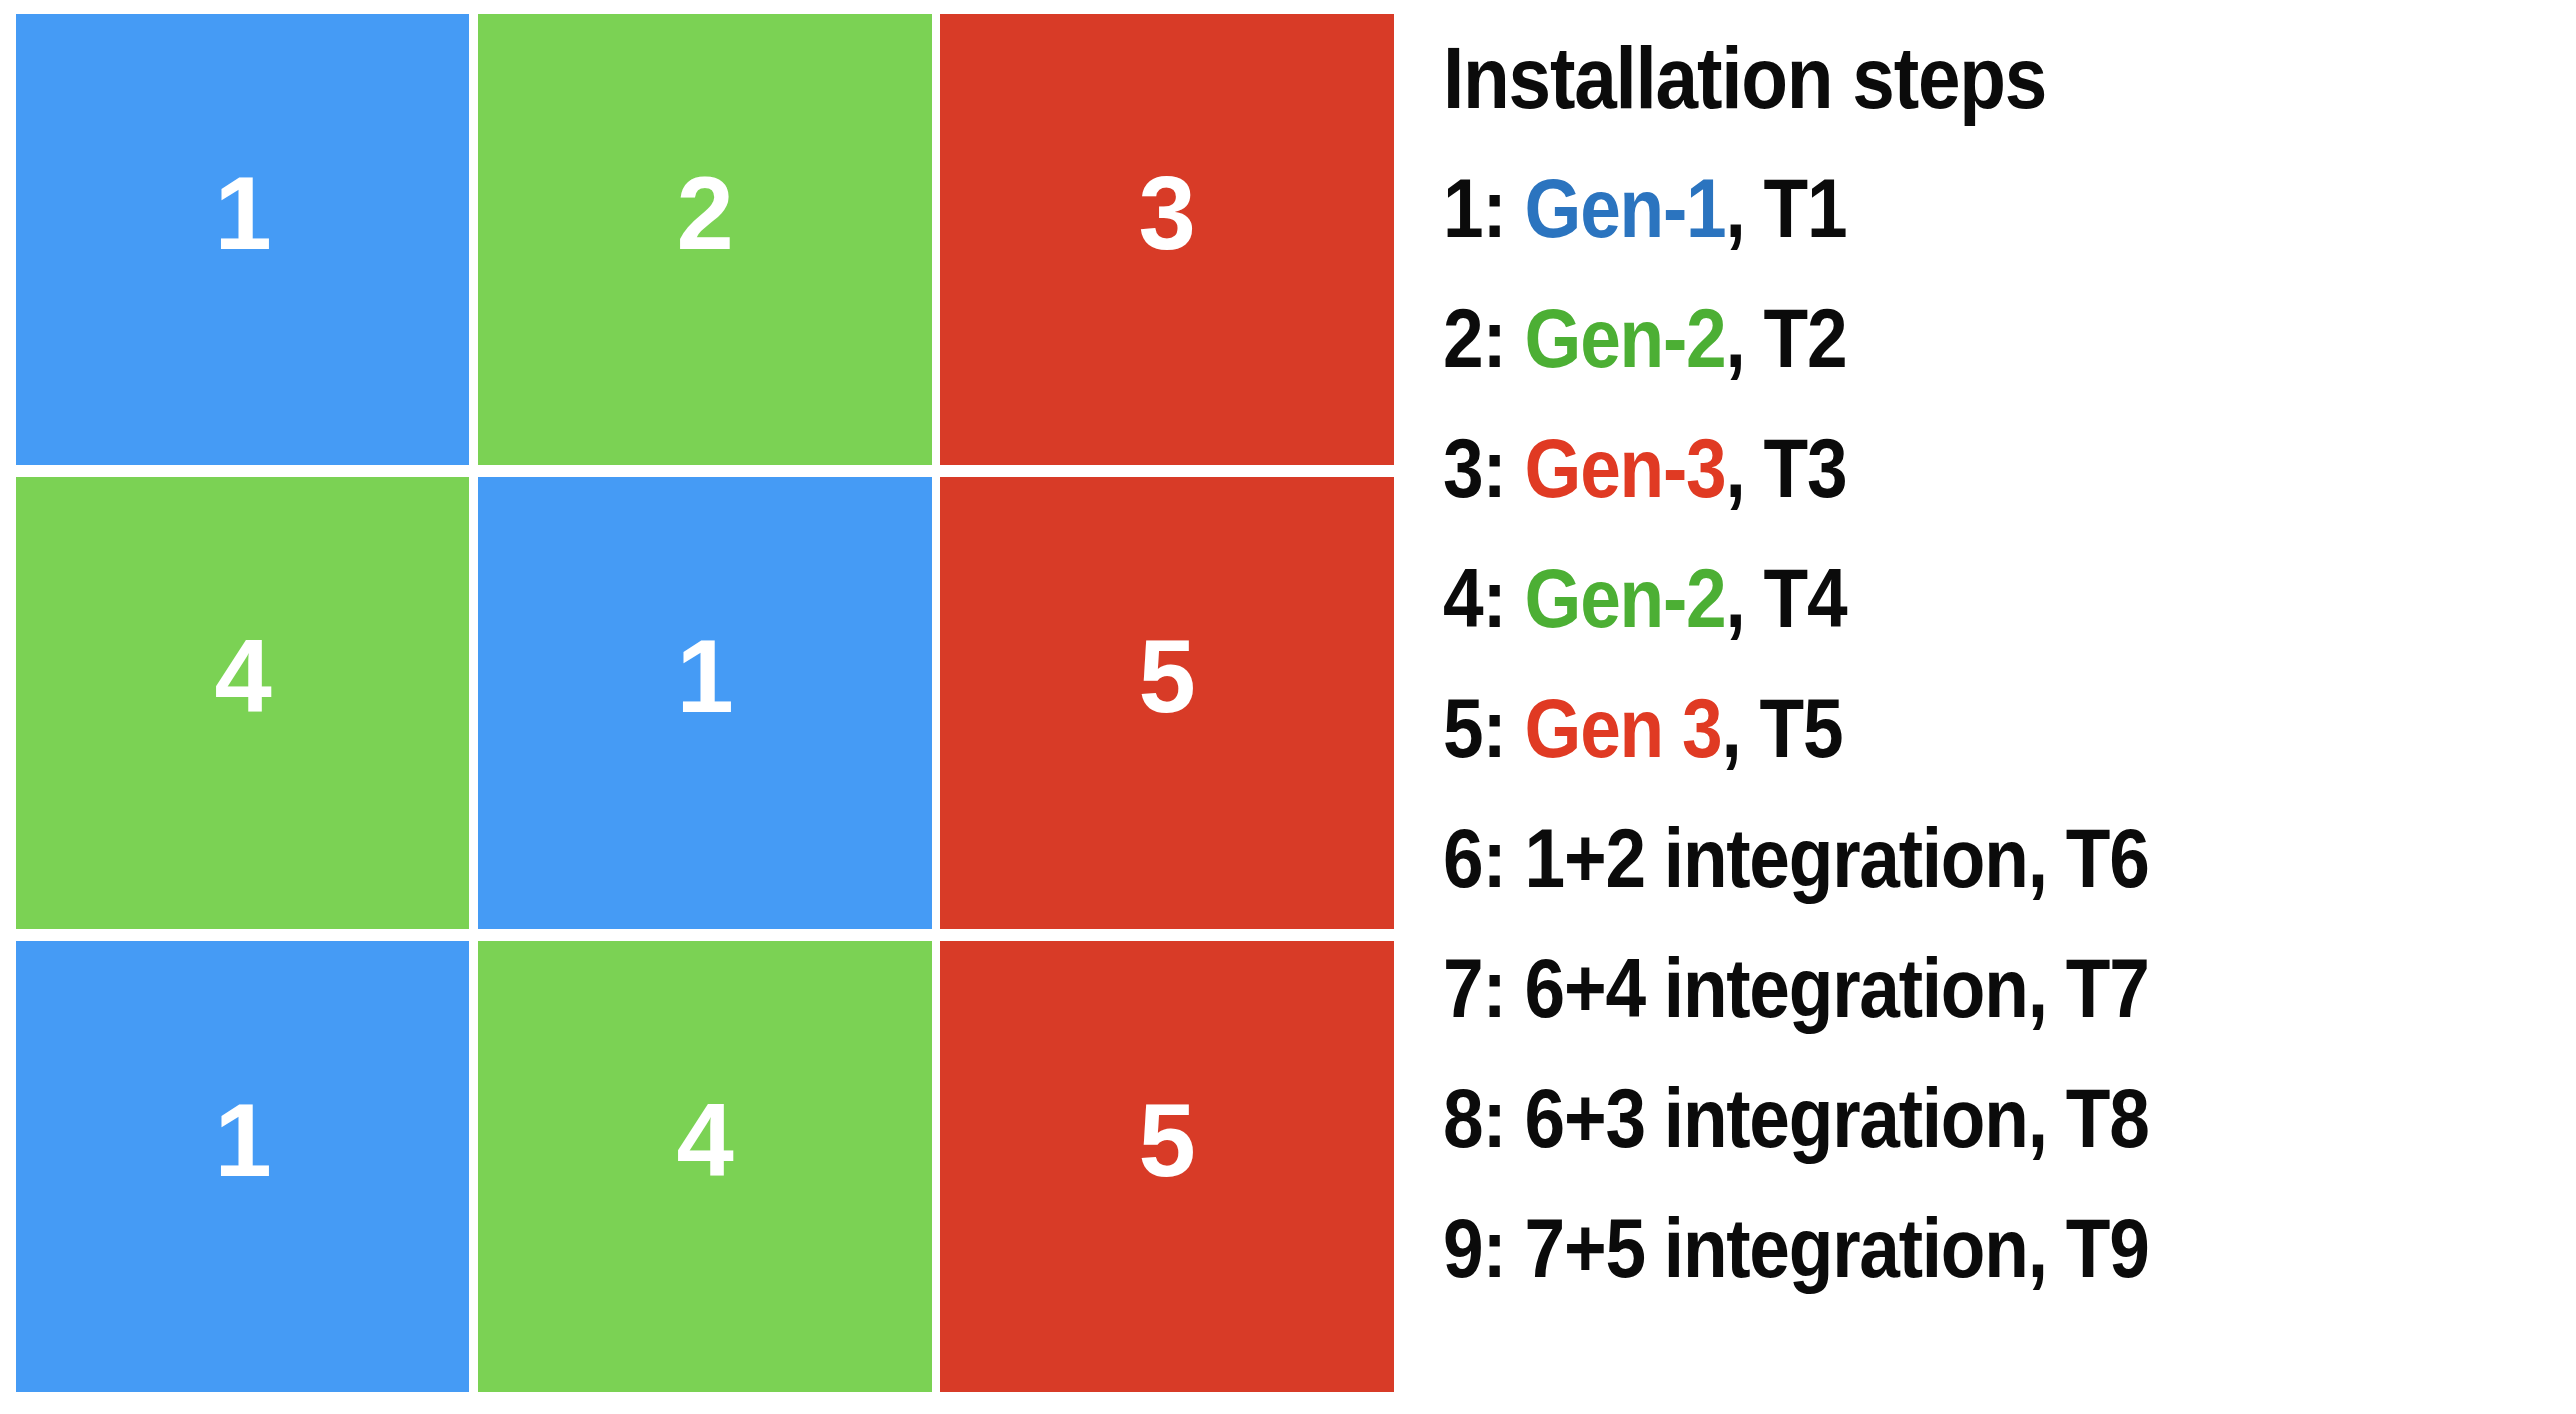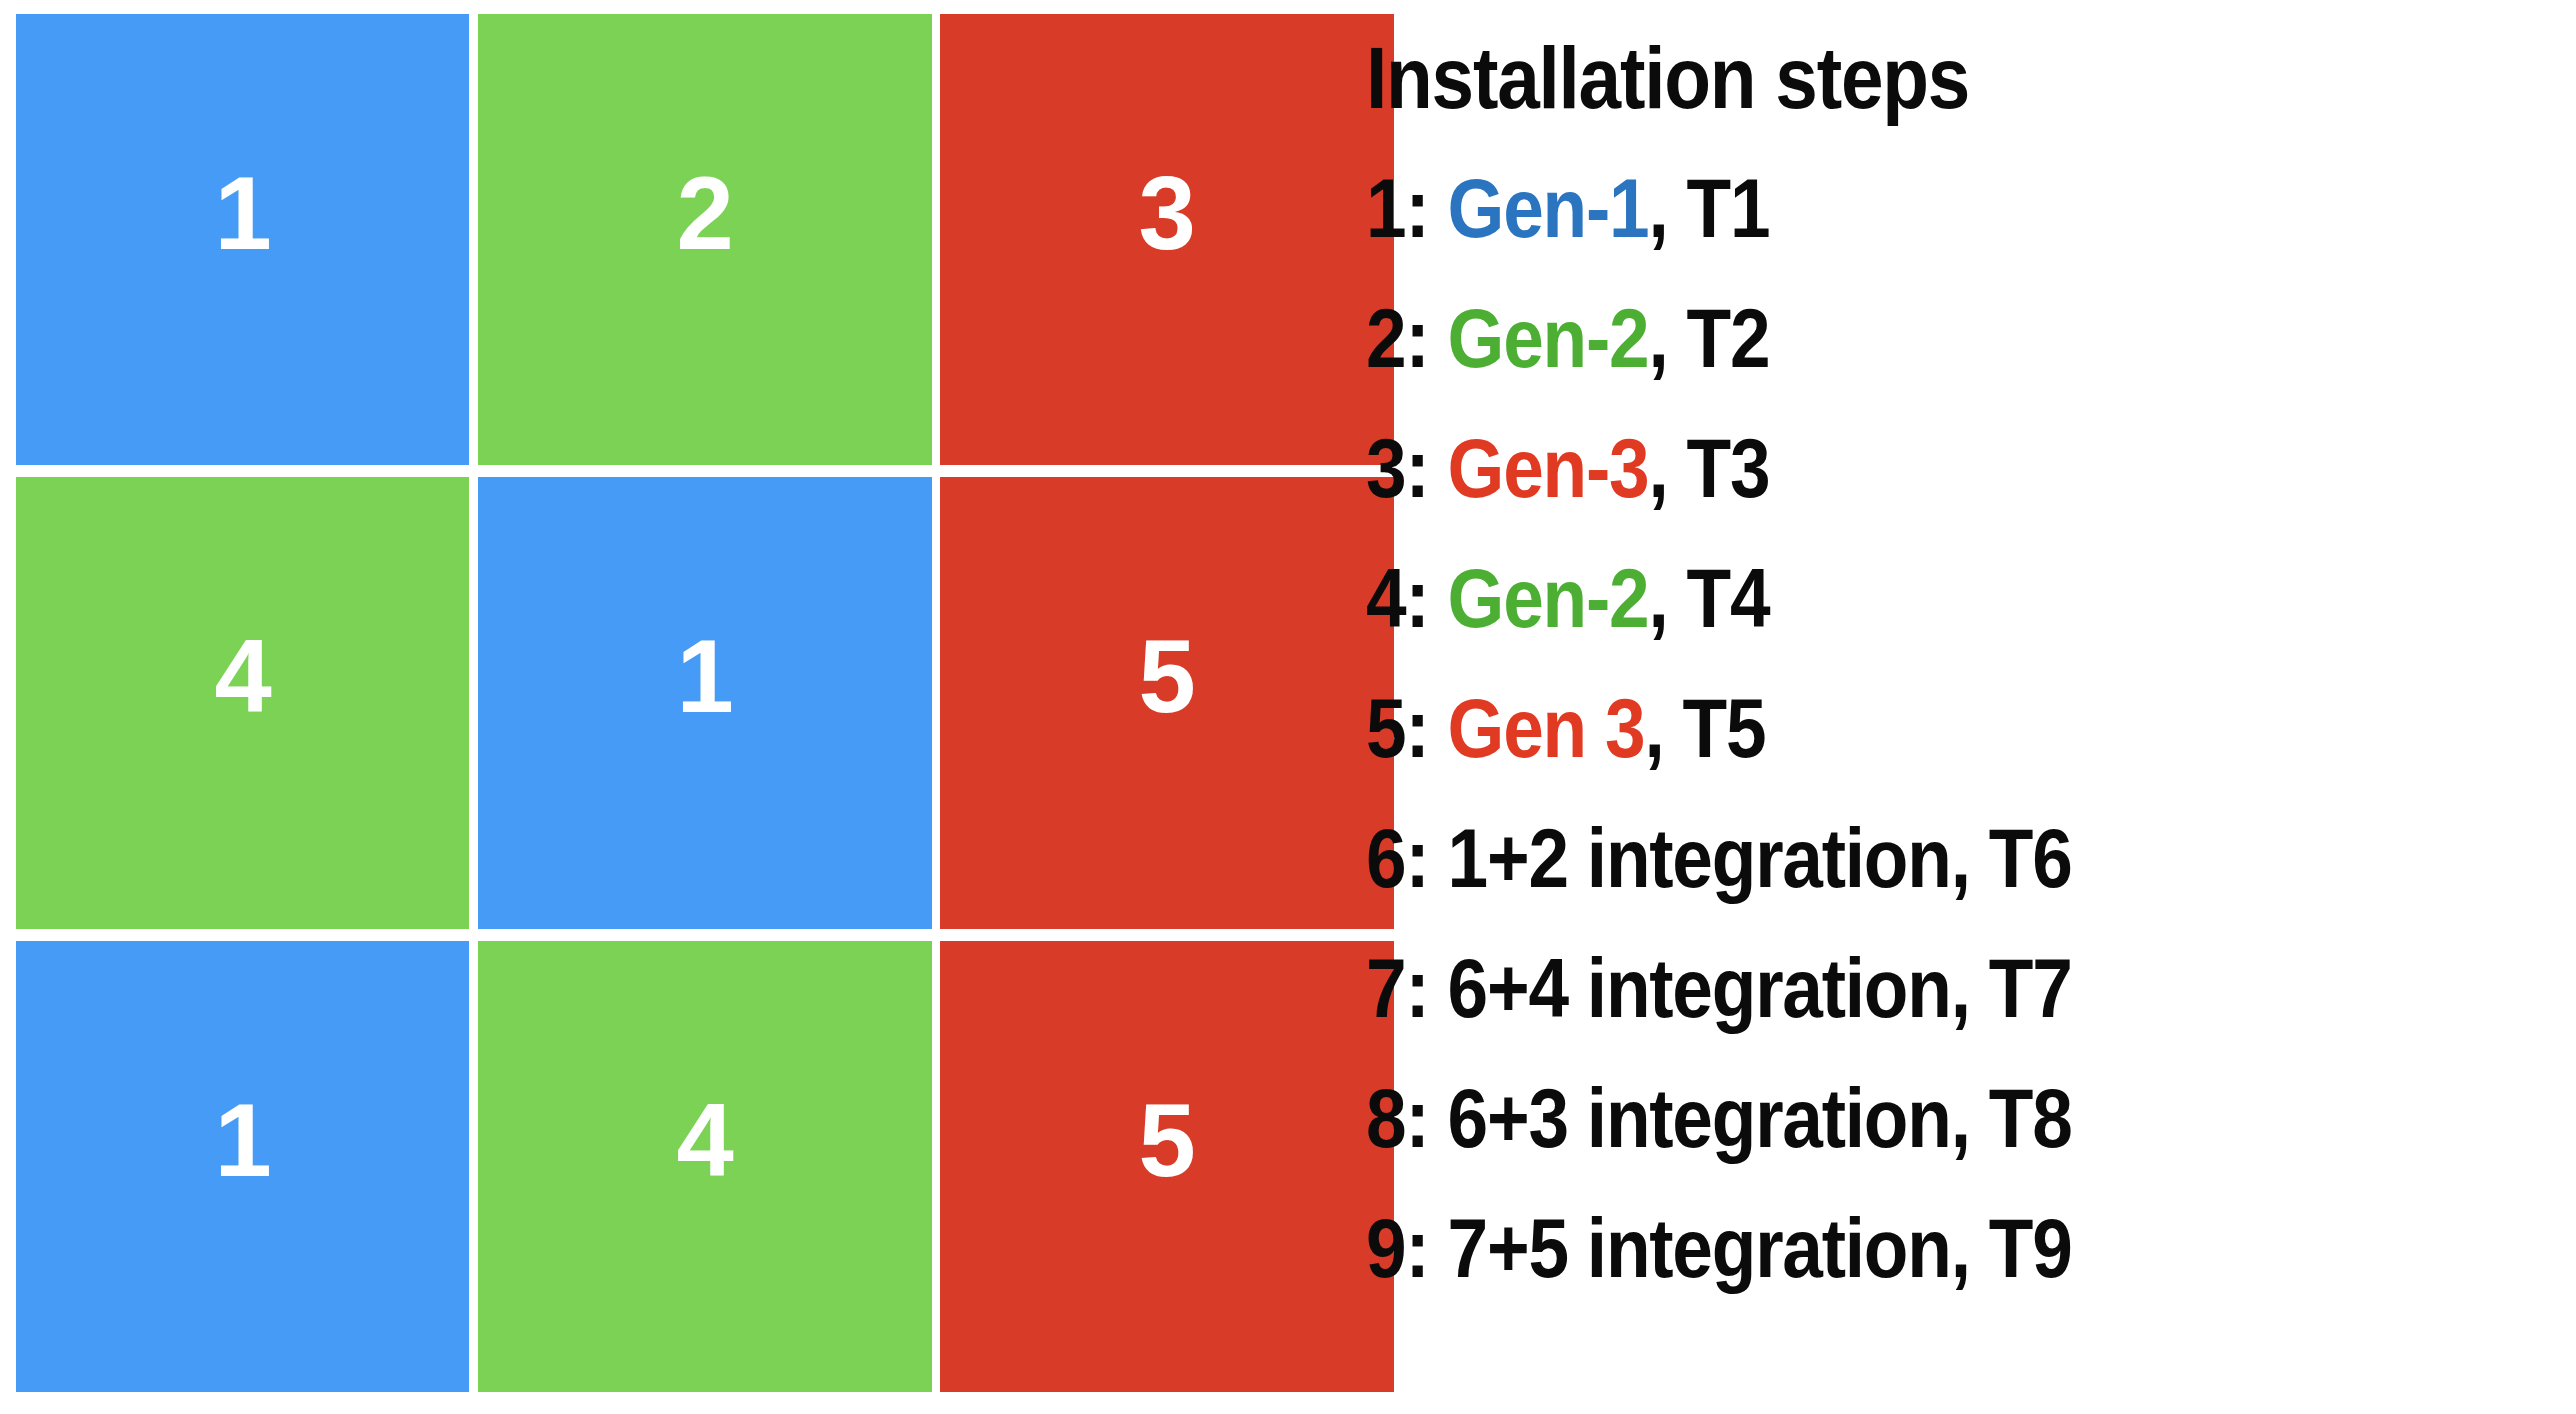--- a/index.html
+++ b/index.html
@@ -55,21 +55,21 @@
     user-select: none;
   }
 
   .c-blue  { background: #459BF5; }
   .c-green { background: #7BD254; }
   .c-red   { background: #D83B27; }
 
   
   #steps-panel {
     position: absolute;
-    left: 1366px;
+    left: 1443px;
     top: 26px;
     width: 1118px;
     height: 1367px;
     color: #0b0b0b;
   }
 
   #steps-title {
     font-family: "Liberation Sans", sans-serif;
     font-weight: 700;
     font-size: 87px;

